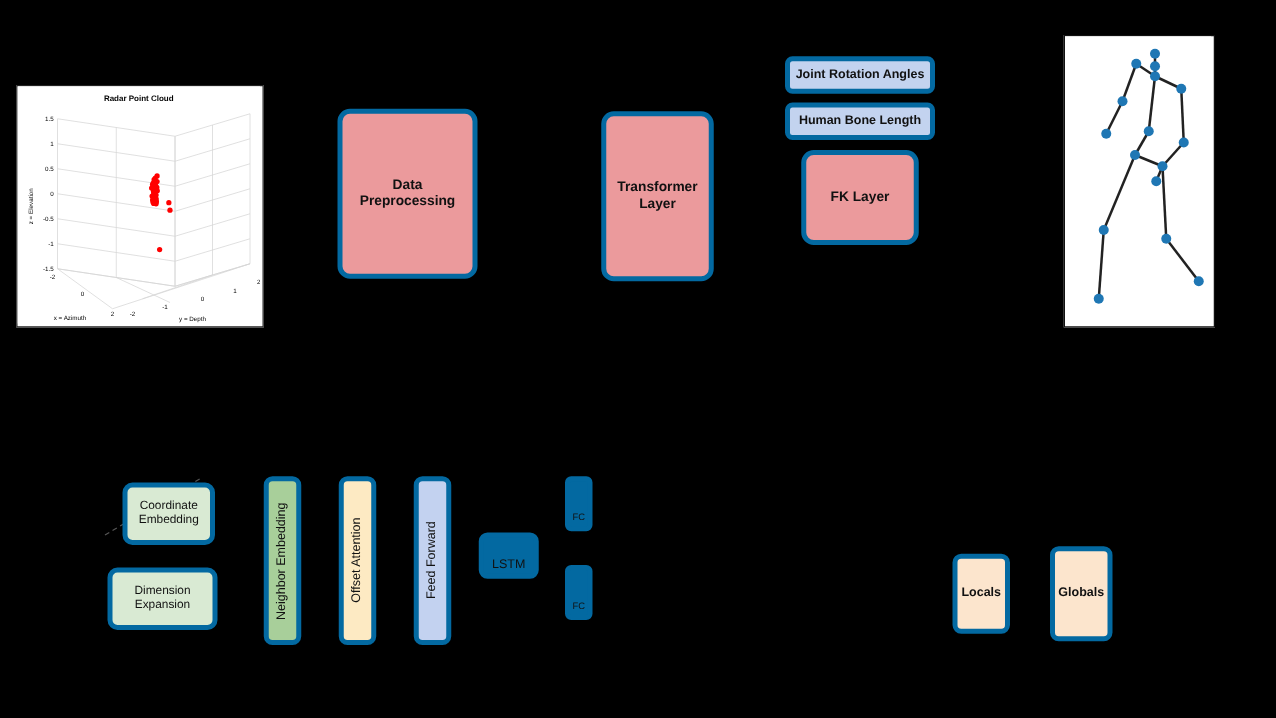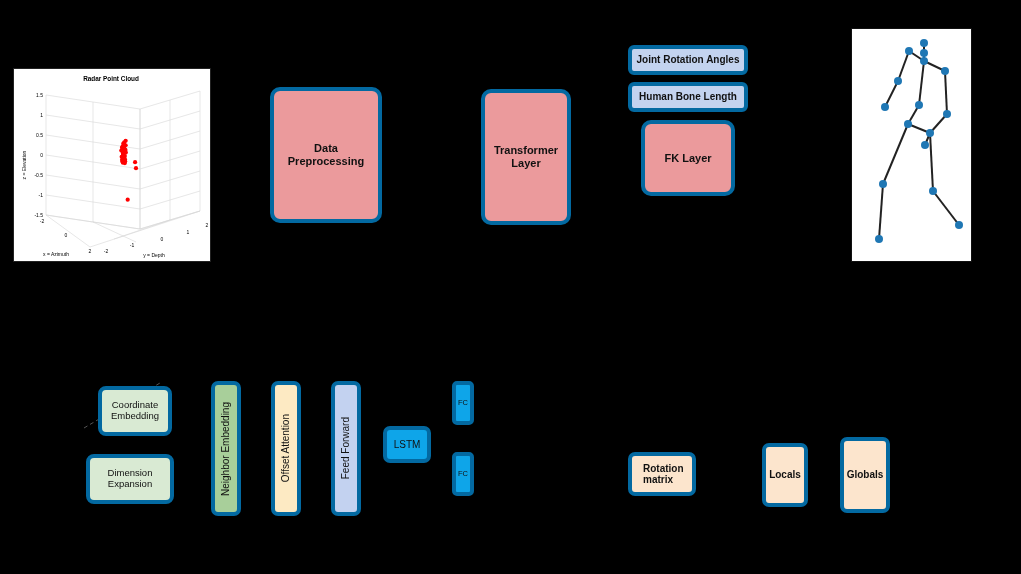--- a/index.html
+++ b/index.html
@@ -12,21 +12,21 @@
         text-align:center;box-sizing:border-box;border:4px solid #0369a1;
         color:#111;font-weight:bold;line-height:1.15;}
   .node .lbl{display:block;padding:2px 4px;}
 
   .salmon{background:#eb9a9c;}
   .blue  {background:#c3d3ef;}
   .green {background:#d9ead3;}
   .greenSolid{background:#a8cf9a;}
   .cream {background:#fdeac3;}
   .lblue {background:#c3d2f0;}
-  .pink  {background:#0ea5e9;}
+  .pink  {background:#0369a1;align-items:flex-end;}
   .peach {background:#fce5cd;}
 
   .vert .lbl{writing-mode:vertical-rl;transform:rotate(180deg);padding:0;}
 
   
   #radar-panel{position:absolute;left:13px;top:68px;width:196px;height:192px;
                background:#ffffff;border:1px solid #222;}
   #radar-svg{display:block;}
   .ct{font-family:"Liberation Sans",sans-serif;fill:#000;}
 
@@ -231,23 +231,20 @@
   </div>
 
   <div class="node pink" style="left:452px;top:381px;width:22px;height:44px;border-radius:5px;font-size:7.5px;font-weight:normal;">
     <span class="lbl">FC</span>
   </div>
 
   <div class="node pink" style="left:452px;top:452px;width:22px;height:44px;border-radius:5px;font-size:7.5px;font-weight:normal;">
     <span class="lbl">FC</span>
   </div>
 
-  <div class="node peach" style="left:628px;top:452px;width:68px;height:44px;border-radius:7px;font-size:10px;justify-content:flex-start;text-align:left;padding-left:7px;">
-    <span class="lbl">Rotation matrix</span>
-  </div>
 
   <div class="node peach" style="left:840px;top:437px;width:50px;height:76px;border-radius:7px;font-size:10px;">
     <span class="lbl">Globals</span>
   </div>
 
   <div class="node peach" style="left:762px;top:443px;width:46px;height:64px;border-radius:7px;font-size:10px;">
     <span class="lbl">Locals</span>
   </div>
 
 </div>

